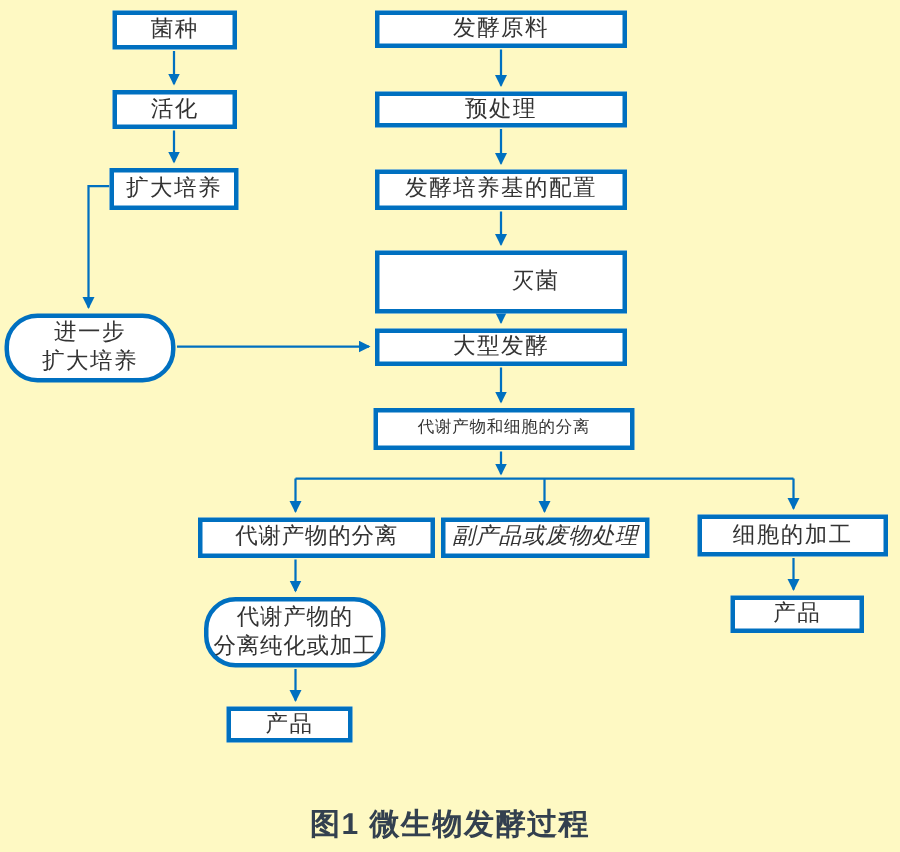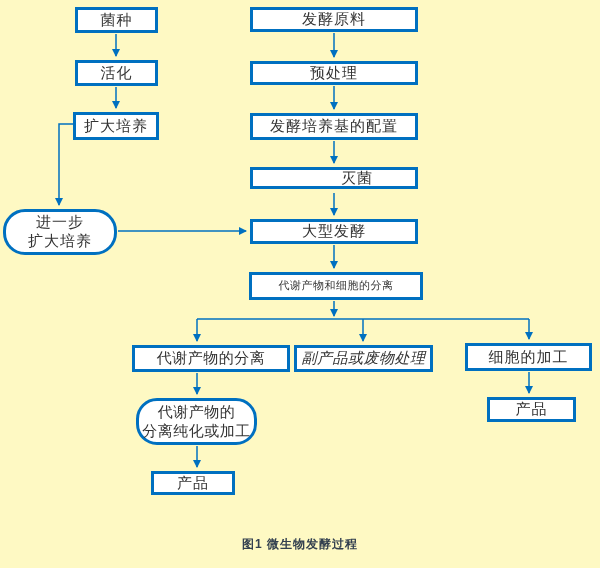--- a/index.html
+++ b/index.html
@@ -37,35 +37,35 @@
     letter-spacing: 1px;
   }
   
   .n0  { left: 75px;  top: 7px;   width: 83px;  height: 26px; }
   .n1  { left: 75px;  top: 60px;  width: 83px;  height: 26px; }
   .n2  { left: 73px;  top: 112px; width: 86px;  height: 28px; }
   .n3  { left: 3px;   top: 209px; width: 114px; height: 46px; border-radius: 22px; }
   .n4  { left: 250px; top: 7px;   width: 168px; height: 25px; }
   .n5  { left: 250px; top: 61px;  width: 168px; height: 24px; }
   .n6  { left: 250px; top: 113px; width: 168px; height: 27px; }
-  .n7  { left: 250px; top: 167px; width: 168px; height: 22px; padding-left: 46px; }
+  .n7  { left: 250px; top: 167px; width: 168px; height: 42px; padding-left: 46px; }
   .n8  { left: 250px; top: 219px; width: 168px; height: 25px; }
   .n9  { left: 249px; top: 272px; width: 174px; height: 28px; font-size: 11px; letter-spacing: 0.5px; }
   .n10 { left: 132px; top: 345px; width: 158px; height: 27px; letter-spacing: 0.5px; }
   .n11 { left: 294px; top: 345px; width: 139px; height: 27px; letter-spacing: 0.5px; font-style: italic; }
   .n12 { left: 465px; top: 343px; width: 127px; height: 28px; }
   .n13 { left: 136px; top: 398px; width: 121px; height: 47px; letter-spacing: 0.5px; border-radius: 21px; }
   .n14 { left: 151px; top: 471px; width: 84px;  height: 24px; }
   .n15 { left: 487px; top: 397px; width: 89px;  height: 25px; }
   .caption {
     position: absolute;
     left: 0; right: 0;
     top: 536px;
     text-align: center;
-    font-size: 12px;
+    font-size: 20px;
     font-weight: bold;
     color: var(--caption-text, #33404F);
     letter-spacing: 1px;
   }
 </style>
 </head>
 <body>
 
 <div class="stage">
 

